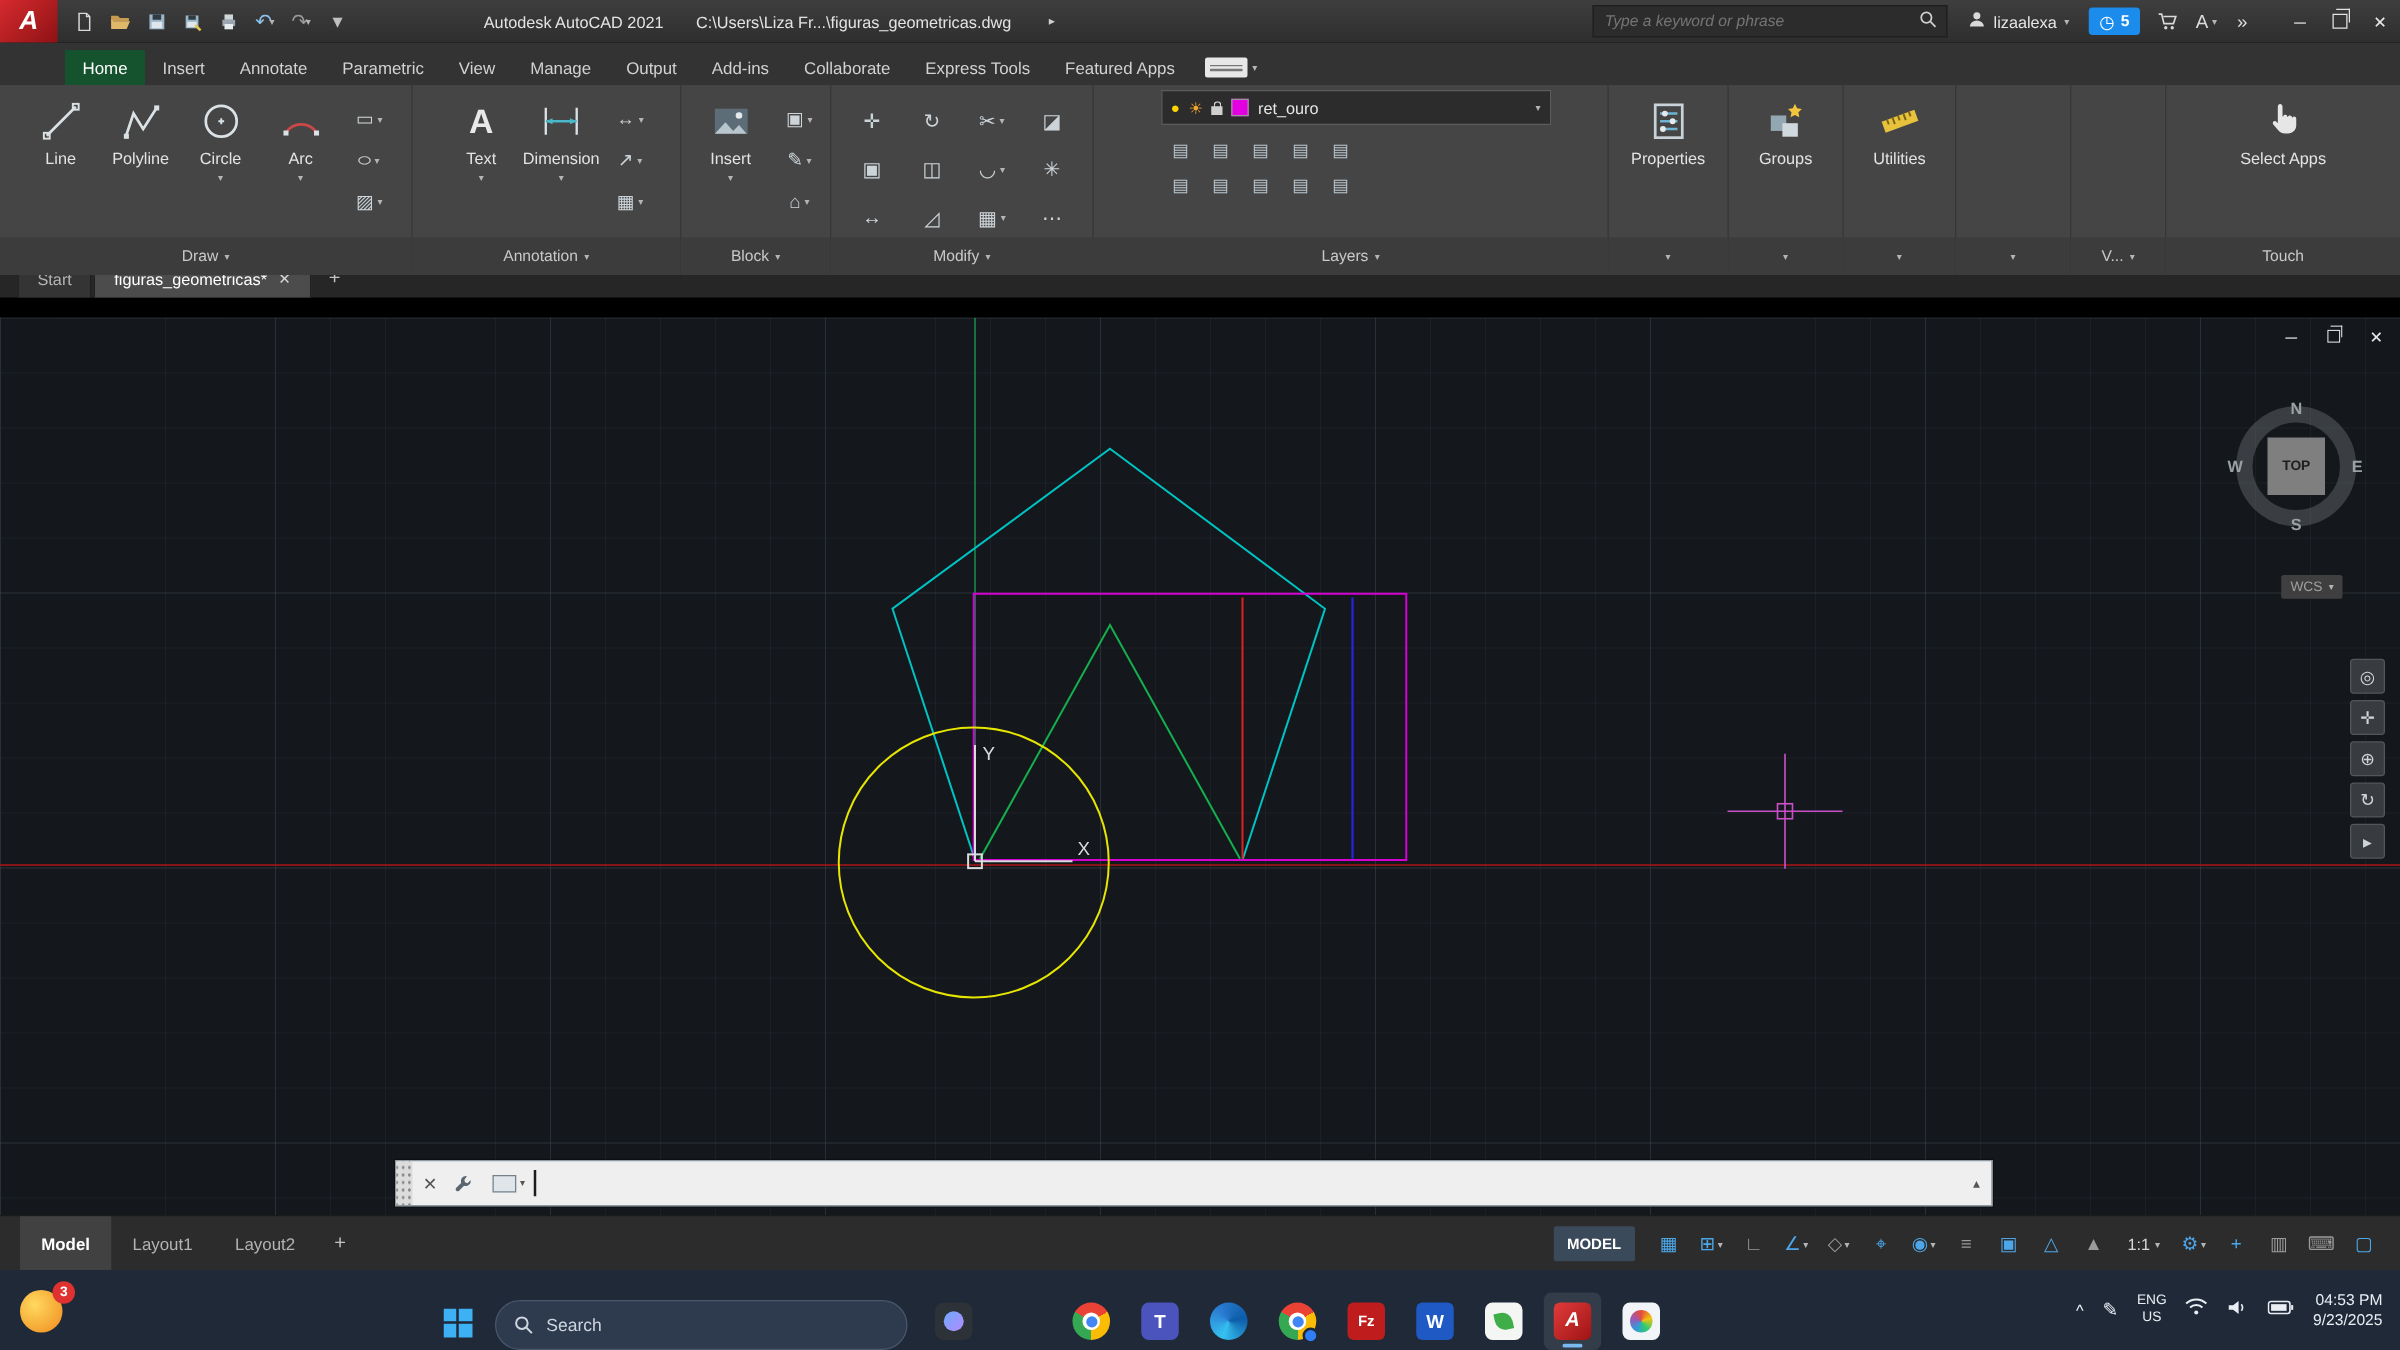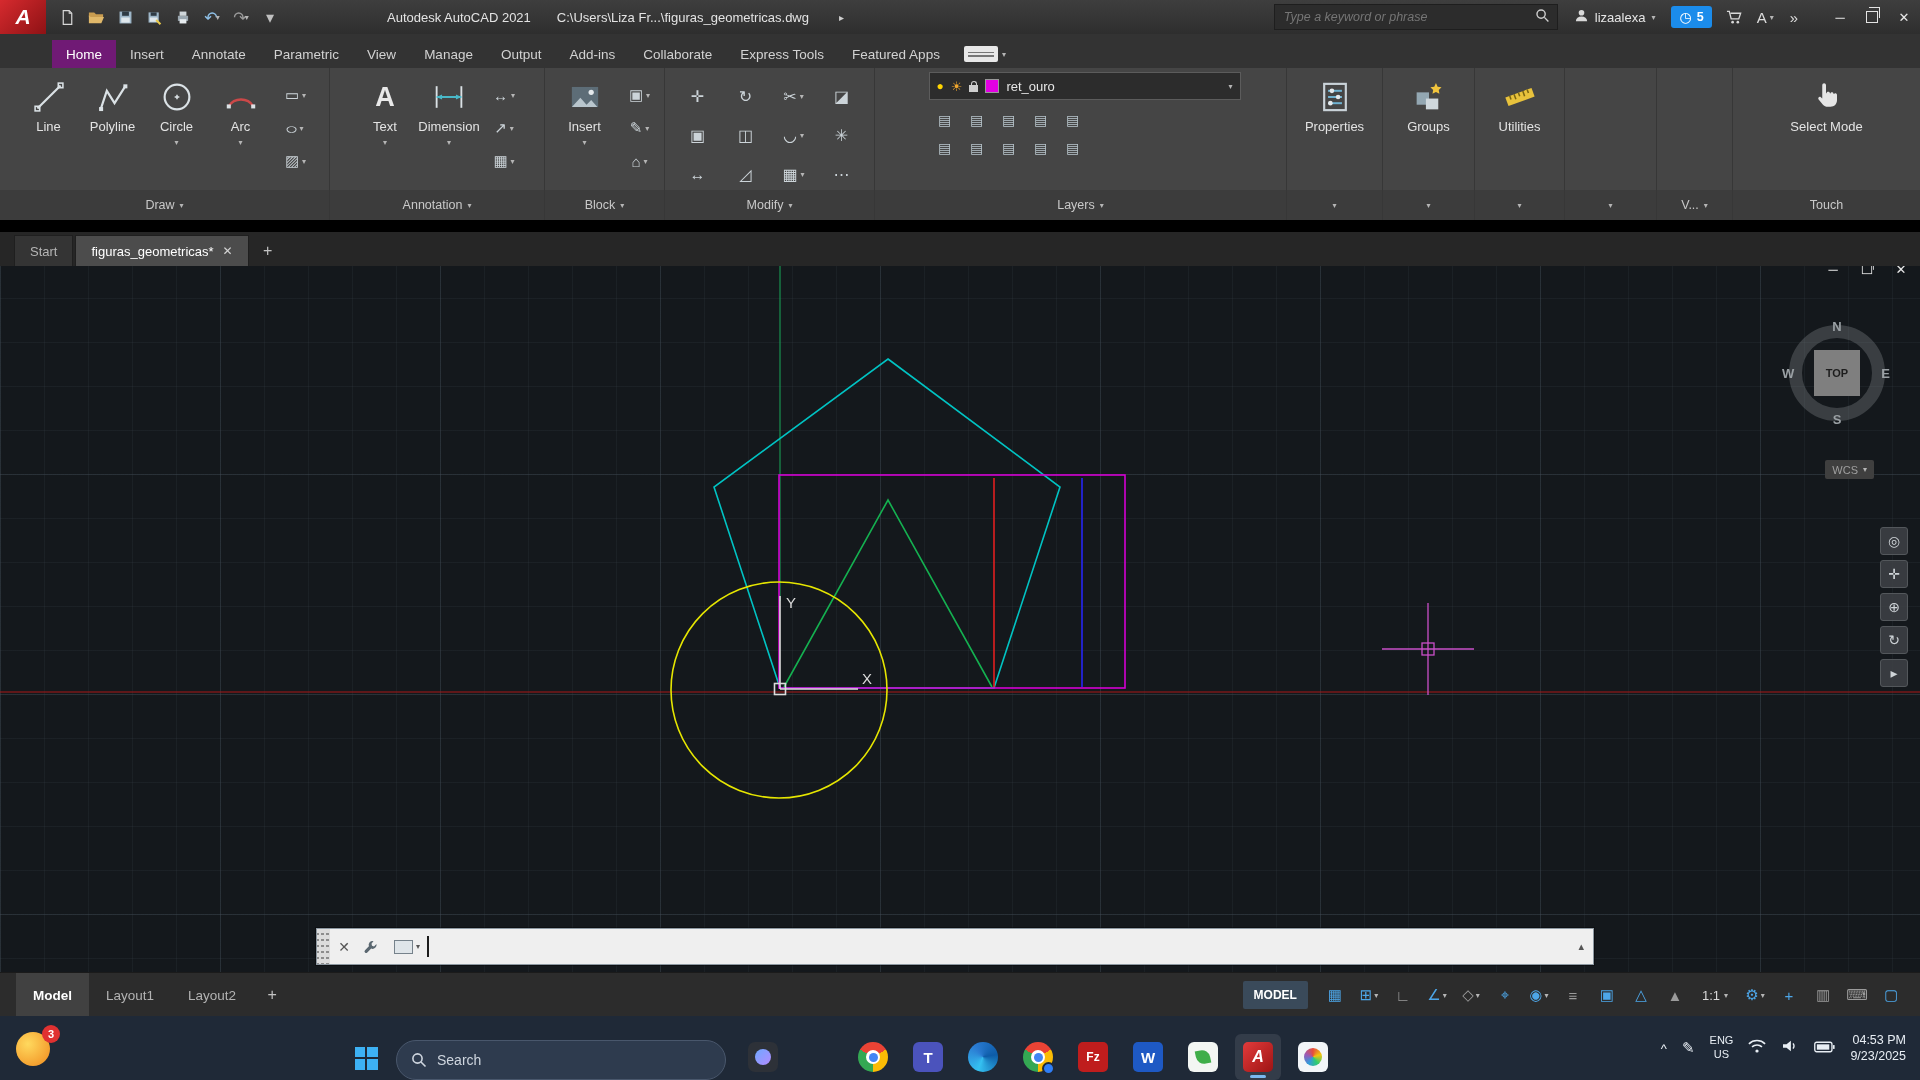--- a/index.html
+++ b/index.html
@@ -31,21 +31,21 @@
   .wctrls{display:flex;margin-left:26px;height:34px;}
   .wc{width:32px;display:flex;align-items:center;justify-content:center;color:#e8e8e8;font-size:13px;}
   .ic-restore{position:relative;width:10px;height:10px;border:1.3px solid #e4e4e4;display:inline-block;}
   .ic-restore::before{content:"";position:absolute;left:2px;top:-4.6px;width:10px;height:10px;
                       border:1.3px solid #e4e4e4;border-left:none;border-bottom:none;}
 
   
   .ribtabs{position:absolute;top:34px;left:0;right:0;height:34px;background:#333;display:flex;
            align-items:flex-end;padding-left:52px;z-index:49;}
   .rtab{height:28px;display:flex;align-items:center;padding:0 14px;font-size:13.5px;color:#d2d2d2;}
-  .rtab.active{background:#701a75;color:#fff;}
+  .rtab.active{background:#14532d;color:#fff;}
   .tabextra{display:flex;align-items:center;gap:4px;margin-left:10px;margin-bottom:6px;}
   .tabextra .box{width:26px;height:16px;background:#e8e8e8;border-radius:2px;display:flex;flex-direction:column;
                  justify-content:center;gap:2px;padding:0 4px;}
   .tabextra .box i{height:1.5px;background:#777;display:block;}
 
   
   .ribbon{position:absolute;top:68px;left:0;right:0;height:152px;background:#454545;display:flex;z-index:48;}
   .panel{position:relative;height:152px;border-right:1px solid #373737;box-sizing:border-box;}
   .pbody{position:absolute;top:0;left:0;right:0;bottom:30px;display:flex;justify-content:center;padding-top:4px;}
   .plabel{position:absolute;bottom:0;left:0;right:0;height:30px;background:#3c3c3c;display:flex;align-items:center;
@@ -68,21 +68,21 @@
   .bulb{color:#ffd400;font-size:12px;}
   .sun{color:#f0a72e;font-size:13px;}
   .locki{position:relative;width:9px;height:7px;background:#cfcfcf;display:inline-block;margin-top:4px;}
   .locki::before{content:"";position:absolute;left:1.5px;top:-4px;width:4px;height:4px;border:1.5px solid #cfcfcf;
                  border-bottom:none;border-radius:3px 3px 0 0;}
   .swatch{width:12px;height:12px;background:#e300e3;border:1px solid #999;}
   .layertools{display:grid;grid-template-columns:repeat(5,32px);grid-auto-rows:28px;}
   .ltool{display:flex;align-items:center;justify-content:center;color:#b9c6cd;font-size:14px;}
 
   
-  .ftabs{position:absolute;top:232px;left:0;right:0;height:34px;background:#262626;display:flex;
+  .ftabs{position:absolute;top:204px;left:0;right:0;height:34px;background:#262626;display:flex;
          align-items:flex-end;padding-left:14px;z-index:47;}
   .ftab{height:30px;display:flex;align-items:center;gap:9px;padding:0 15px;background:#343434;color:#b5b5b5;
         font-size:13px;border:1px solid #1f1f1f;border-bottom:none;margin-right:2px;}
   .ftab.active{background:#4c4c4c;color:#fff;}
   .ftab .close{font-size:12px;color:#d5d5d5;}
   .addtab{width:26px;height:26px;display:flex;align-items:center;justify-content:center;color:#c3c3c3;
           font-size:16px;margin-left:4px;margin-bottom:2px;}
 
   
   .canvas{position:absolute;top:254px;left:0;width:1920px;height:718px;background:#14181c;overflow:hidden;
@@ -639,21 +639,21 @@
   </div>
 
   <div class="panel" style="flex:0 0 187px;border-right:none;">
     <div class="pbody">
       <div class="bigbtn" style="width:90px">
         <div class="bicon">
           <svg width="30" height="30" viewBox="0 0 24 24">
               <path d="M8.2 2.6c0-.9.7-1.6 1.5-1.6s1.5.7 1.5 1.6V9h.4c.2-1.6 2.8-1.5 2.8.2h.3c.3-1.4 2.6-1.2 2.6.4h.3c.4-1.1 2.4-.8 2.4.7v4.3c0 3-2.2 5.2-5.2 5.2h-2.1c-1.6 0-3.1-.7-4.1-1.9l-3.3-3.9c-1-1.2.6-2.8 1.8-1.8l1.1 1V2.6z" fill="#e6e6e6"></path>
             </svg>
         </div>
-        <span class="blabel">Select Mode</span>
+        <span class="blabel">Select Apps</span>
       </div>
     </div>
     <div class="plabel">
       <span>Touch</span>
     </div>
   </div>
 </div>
 
 <div class="ftabs">
   <div style="display:flex;align-items:flex-end;">

